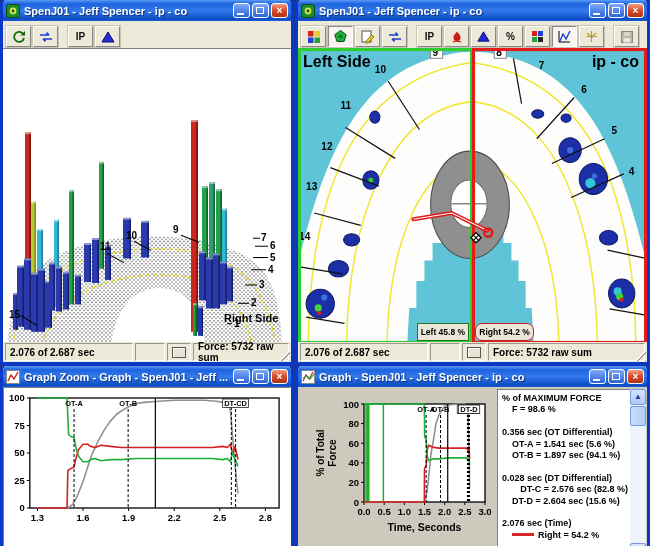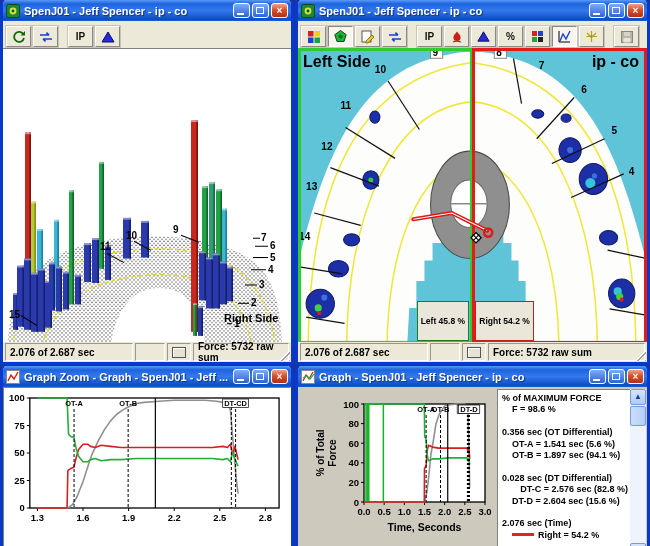--- a/index.html
+++ b/index.html
@@ -31,21 +31,21 @@
   .spanel{border:1px solid;border-color:#9A968A #FFFFFF #FFFFFF #9A968A;margin:0 1px;padding:1px 4px;
     display:flex;align-items:center;box-sizing:border-box;}
   .frame-box{width:13px;height:9px;border:1px solid #555;background:#E6E3D6;box-shadow:inset 1px 1px 0 #fff;}
   .grip{position:absolute;right:1px;bottom:1px;width:12px;height:12px;
     background:repeating-linear-gradient(135deg,transparent 0 3px,#fff 3px 4px,#A0A0A0 4px 6px);
     clip-path:polygon(100% 0,100% 100%,0 100%);}
   .client{position:absolute;left:0;right:0;}
   svg text{font-family:"Liberation Sans",sans-serif;}
   .overlay-label{position:absolute;font-weight:bold;font-size:16px;color:#000;}
   .badge{position:absolute;bottom:3px;font-size:8.5px;font-weight:bold;background:#EAE6DA;
-    padding:14px 3px;border:1.5px solid;white-space:nowrap;}
+    padding:3px 3px;border:1.5px solid;white-space:nowrap;}
   .panel-box{position:absolute;background:#fff;border:1px solid;border-color:#808080 #fff #fff #808080;overflow:hidden;}
   .pline{font-size:9px;font-weight:bold;color:#000;line-height:11.4px;white-space:nowrap;}
   .swatch{display:inline-block;width:22px;height:3px;margin-right:4px;vertical-align:2px;}
   .sb{position:absolute;top:0;bottom:0;width:16px;background:#EFF3FE;}
   .sb-btn{position:absolute;left:0;width:16px;height:16px;background:linear-gradient(180deg,#D6E4FC,#AECBF7);
     border:1px solid #7A98DF;border-radius:2px;box-sizing:border-box;color:#1B3E9E;font-size:8px;
     text-align:center;line-height:14px;font-weight:bold;}
   .sb-thumb{position:absolute;left:0;top:17px;width:16px;height:20px;background:linear-gradient(90deg,#CADEFB,#B4CEF8);
     border:1px solid #7A98DF;border-radius:2px;box-sizing:border-box;}
 </style>
@@ -411,21 +411,21 @@
             <polyline points="114,166 152,160 187,177" fill="none" stroke="#E01818" stroke-width="4" stroke-linejoin="round" stroke-linecap="round"></polyline>
             <polyline points="114,166 152,160 187,177" fill="none" stroke="#fff" stroke-width="1.1"></polyline>
             <circle cx="188" cy="179" r="4" fill="none" stroke="#E01818" stroke-width="2.4"></circle>
             <path d="M171,184 L176,179 L181,184 L176,189 Z" fill="#fff" stroke="#000" stroke-width="1.3"></path>
             <path d="M172.8,180.8 L179.2,187.2 M172.8,187.2 L179.2,180.8" stroke="#000" stroke-width="1"></path>
           </g>
       </svg>
       <span class="overlay-label" style="left:5px;top:5px;">Left Side</span>
       <span class="overlay-label" style="right:8px;top:5px;">ip - co</span>
       <span class="badge" style="left:34%;border-color:#1F7A1F;">Left 45.8 %</span>
-      <span class="badge" style="left:50.8%;border-color:#C22020;">Right 54.2 %</span>
+      <span class="badge" style="left:50.8%;border-color:#C22020;border-radius:7px;">Right 54.2 %</span>
     </div>
     <div class="statusbar">
       <span class="spanel" style="width:128px;">
           <span>2.076 of 2.687 sec</span>
         </span>
       <span class="spanel" style="width:30px;"></span>
       <span class="spanel" style="width:24px;justify-content:center;">
           <span class="frame-box"></span>
         </span>
       <span class="spanel" style="flex:1;">

